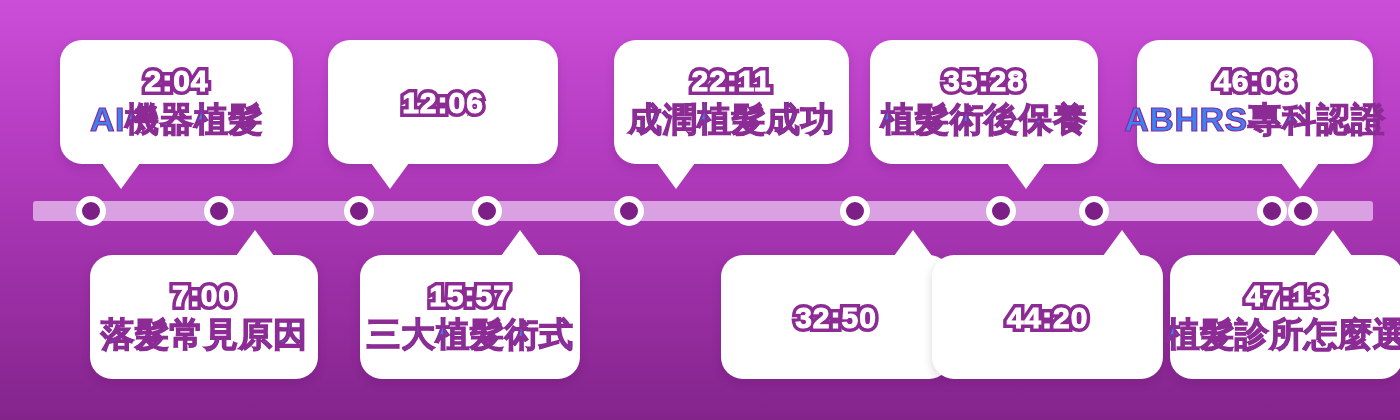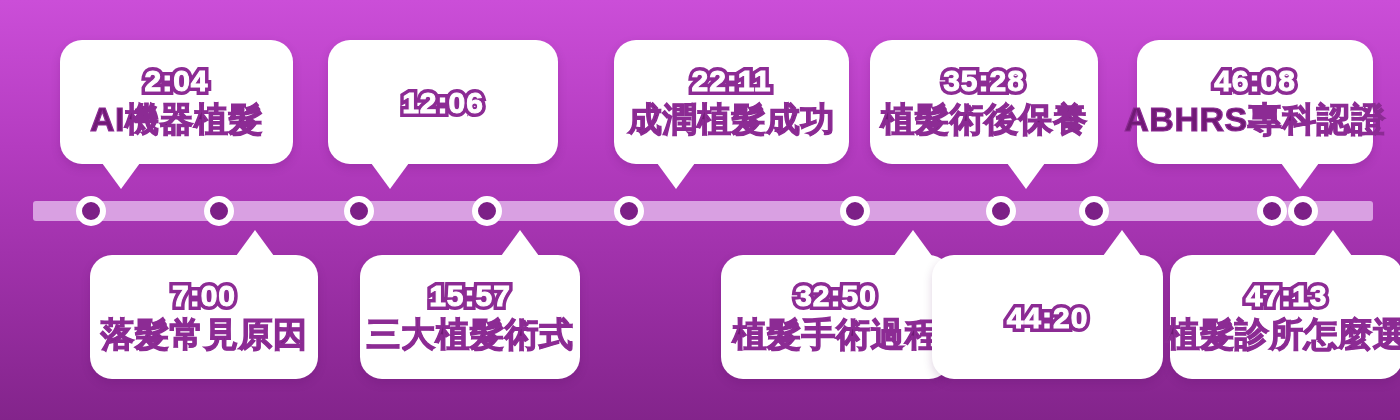--- a/index.html
+++ b/index.html
@@ -27,21 +27,21 @@
   .bubble.top{top:40px;}
   .bubble.bottom{top:255px;}
   .tail{position:absolute;width:0;height:0;
     border-left:19px solid transparent;border-right:19px solid transparent;}
   .bubble.top .tail{bottom:-25px;border-top:26px solid #ffffff;}
   .bubble.bottom .tail{top:-25px;border-bottom:26px solid #ffffff;}
   .ts{position:relative;font-size:30px;font-weight:bold;line-height:1.1;letter-spacing:1px;}
   .ts .stroke{color:#8c2b94;-webkit-text-stroke:8px #8c2b94;}
   .ts .fill{position:absolute;left:0;top:0;color:#ffffff;-webkit-text-stroke:1px #ffffff;}
   .label{
-    font-size:34px;font-weight:bold;color:#701a75;line-height:1.15;
+    font-size:34px;font-weight:bold;color:#3b82f6;line-height:1.15;
     white-space:nowrap;-webkit-text-stroke:1.2px #8c2b94;letter-spacing:0.5px;
   }
 </style>
 </head>
 <body>
 
 <div class="canvas">
 
   <div class="bar"></div>
 
@@ -116,21 +116,20 @@
     </div>
     <div class="label">三大植髮術式</div>
     <div class="tail" style="left:141px"></div>
   </div>
 
   <div class="bubble bottom" style="left:691px;width:230px">
     <div class="ts">
       <span class="stroke">32:50</span>
       <span class="fill">32:50</span>
     </div>
-    <div class="label">植髮手術過程</div>
     <div class="tail" style="left:173px"></div>
   </div>
 
   <div class="bubble bottom" style="left:902px;width:231px">
     <div class="ts">
       <span class="stroke">44:20</span>
       <span class="fill">44:20</span>
     </div>
     <div class="tail" style="left:171px"></div>
   </div>

